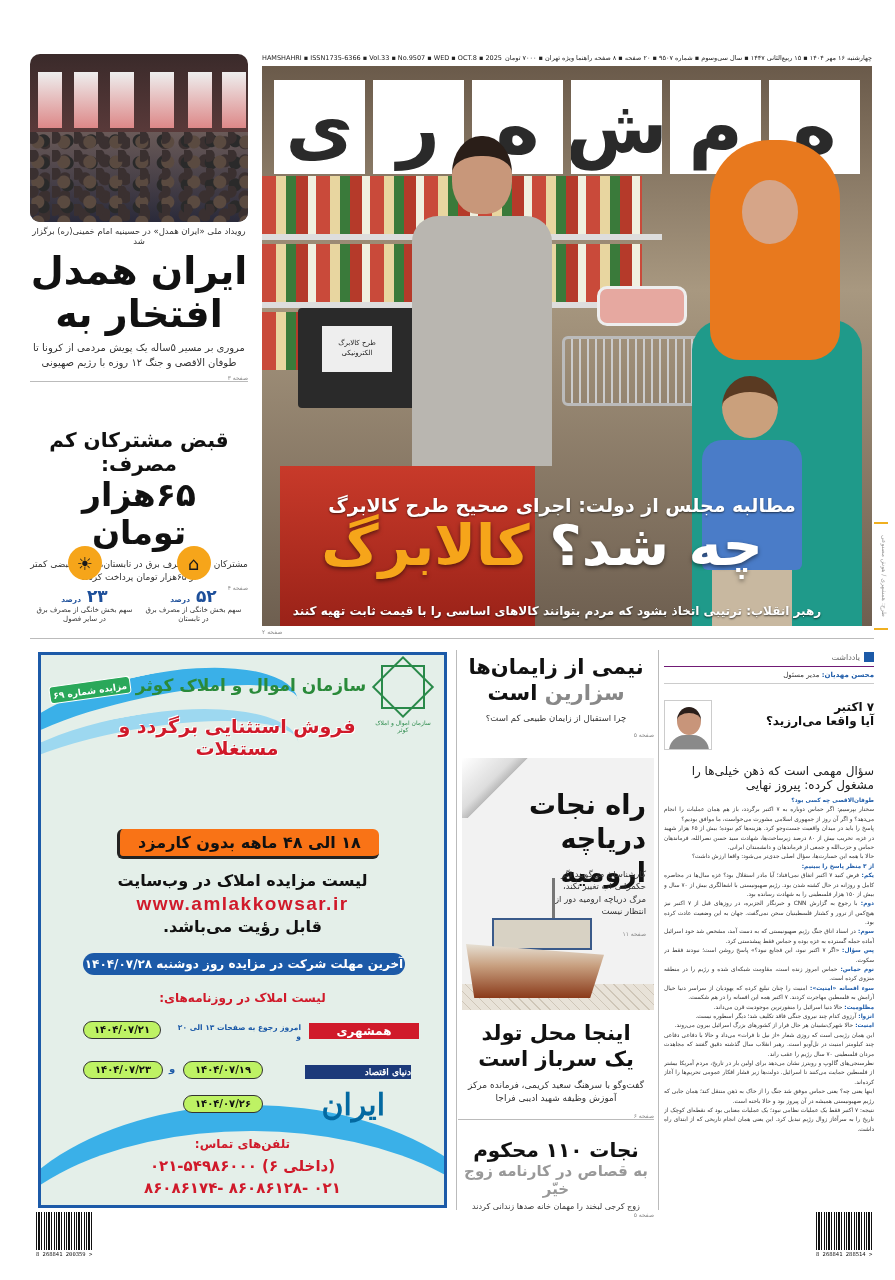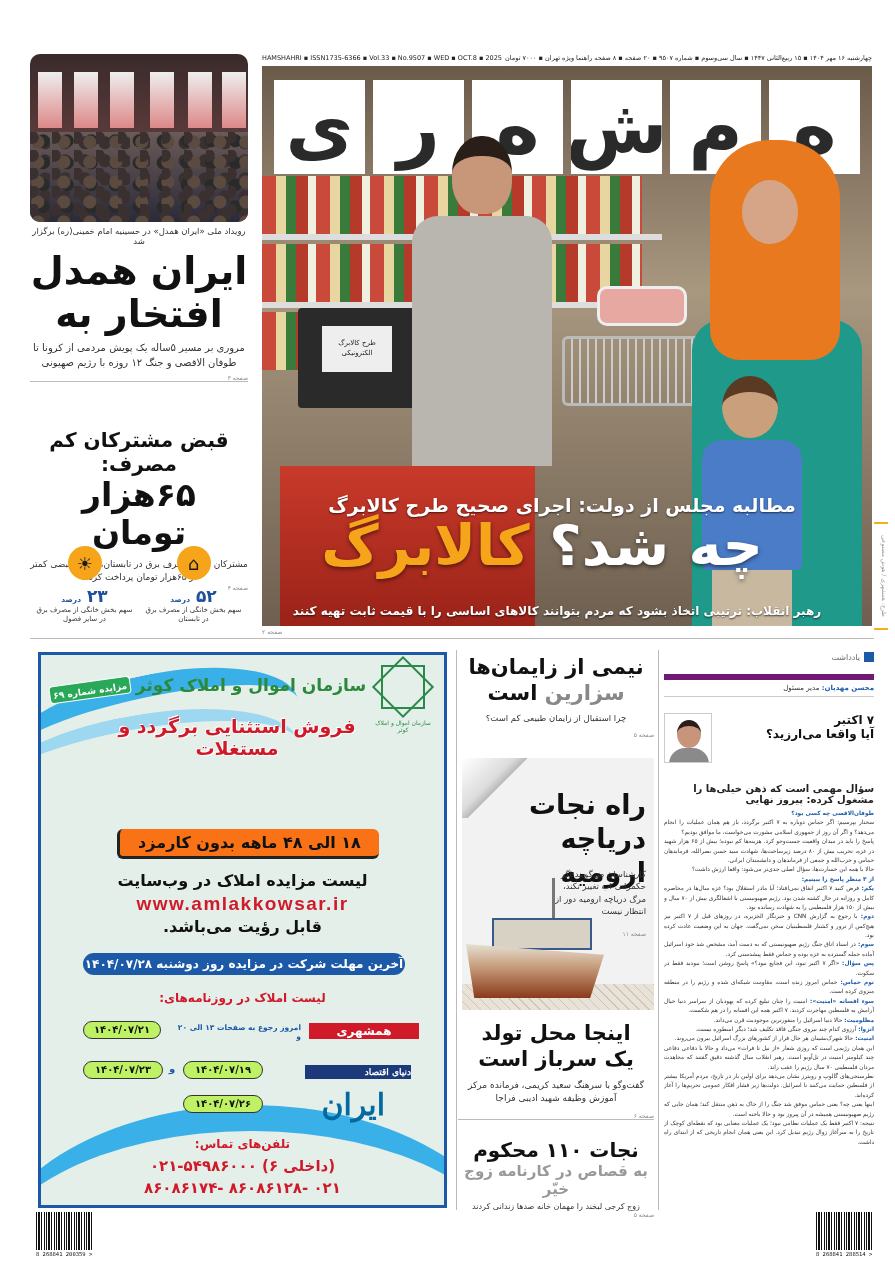--- a/index.html
+++ b/index.html
@@ -95,30 +95,30 @@
 .cracked{position:absolute;left:0;bottom:0;width:192px;height:26px;background:repeating-linear-gradient(45deg,#e8e2d8 0 6px,#cfc6b8 6px 7px),#e8e2d8}
 .mid2{top:1020px;left:458px;width:196px;text-align:center}
 .mid2-h{font-size:21px;font-weight:900;color:#111;line-height:1.25}
 .mid2-p{font-size:9px;color:#333;line-height:1.5;margin-top:6px}
 .mid3{top:1138px;left:458px;width:196px;text-align:center}
 .mid3-h{font-size:20px;font-weight:900;color:#111}
 .mid3-h2{font-size:15px;font-weight:900;color:#999}
 .mid3-p{font-size:8px;color:#333;margin-top:4px}
 .vline{width:1px;background:#bbb}
 .right{top:652px;left:664px;width:210px}
-.r-tag{display:flex;align-items:center;gap:4px;font-size:8px;color:#666;padding-bottom:12px;border-bottom:6px solid #701a75}
+.r-tag{display:flex;align-items:center;gap:4px;font-size:8px;color:#666;padding-bottom:4px;border-bottom:1px solid #701a75}
 .r-tag .sq{width:10px;height:10px;background:#1c5aa8}
 .r-author{font-size:7px;color:#333;padding:4px 0;border-bottom:1px solid #ccc}
 .r-author b{color:#1c5aa8}
 .r-head{display:flex;justify-content:space-between;margin-top:16px}
 .r-title{font-size:12px;font-weight:900;line-height:1.2;text-align:right;color:#111}
 .r-portrait{width:48px;height:50px;border:1px solid #ccc;background:#fff;position:relative;overflow:hidden}
 .r-portrait .f{position:absolute;left:12px;top:6px;width:24px;height:28px;border-radius:50%;background:#c8957a;border-top:6px solid #2a1e1a}
 .r-portrait .b{position:absolute;left:4px;top:34px;width:40px;height:20px;border-radius:16px 16px 0 0;background:#8a8a8a}
-.r-lede{font-size:10px;font-weight:700;color:#222;margin-top:20px}
+.r-lede{font-size:12px;font-weight:400;color:#222;margin-top:14px}
 .r-body{font-size:5.8px;line-height:1.62;color:#333;margin-top:4px;text-align:justify;height:500px;overflow:hidden}
 .r-body b{color:#1c5aa8}
 .barcode{width:58px;height:50px}
 .bars{height:38px;background:repeating-linear-gradient(90deg,#111 0 1px,#fff 1px 2px,#111 2px 4px,#fff 4px 5px,#111 5px 6px,#fff 6px 8px,#111 8px 9px,#fff 9px 10px)}
 .bcnum{font-size:5.5px;color:#111;direction:ltr;font-family:"DejaVu Sans Mono",monospace;margin-top:1px}
 </style>
 </head>
 <body>
 
 <div class="abs mast-meta">

